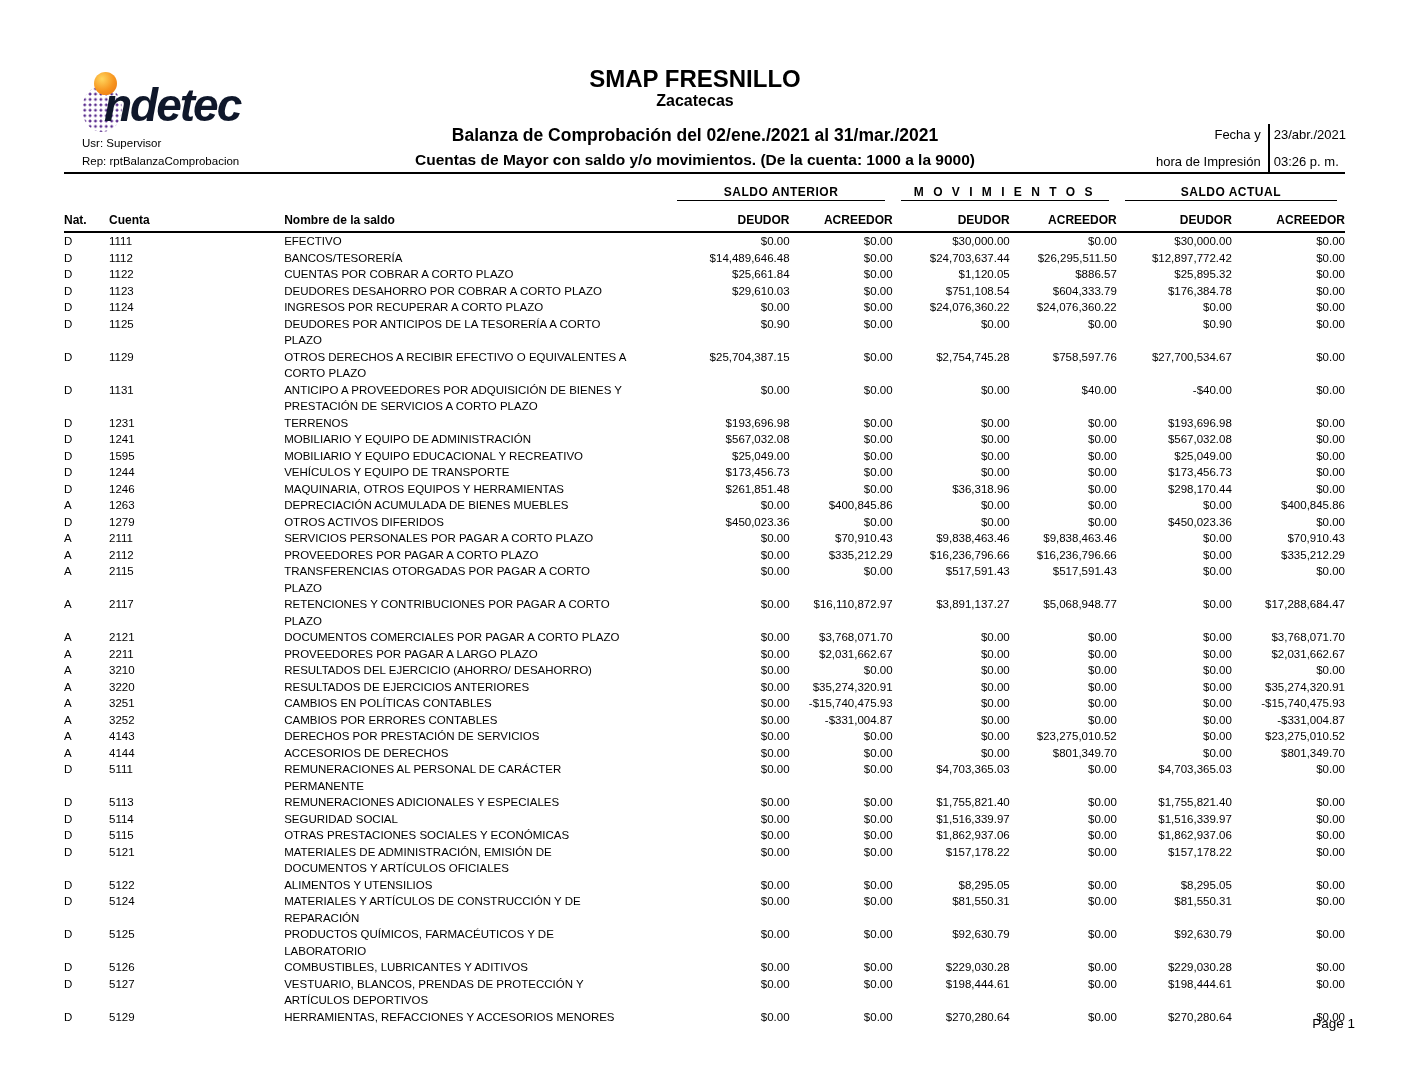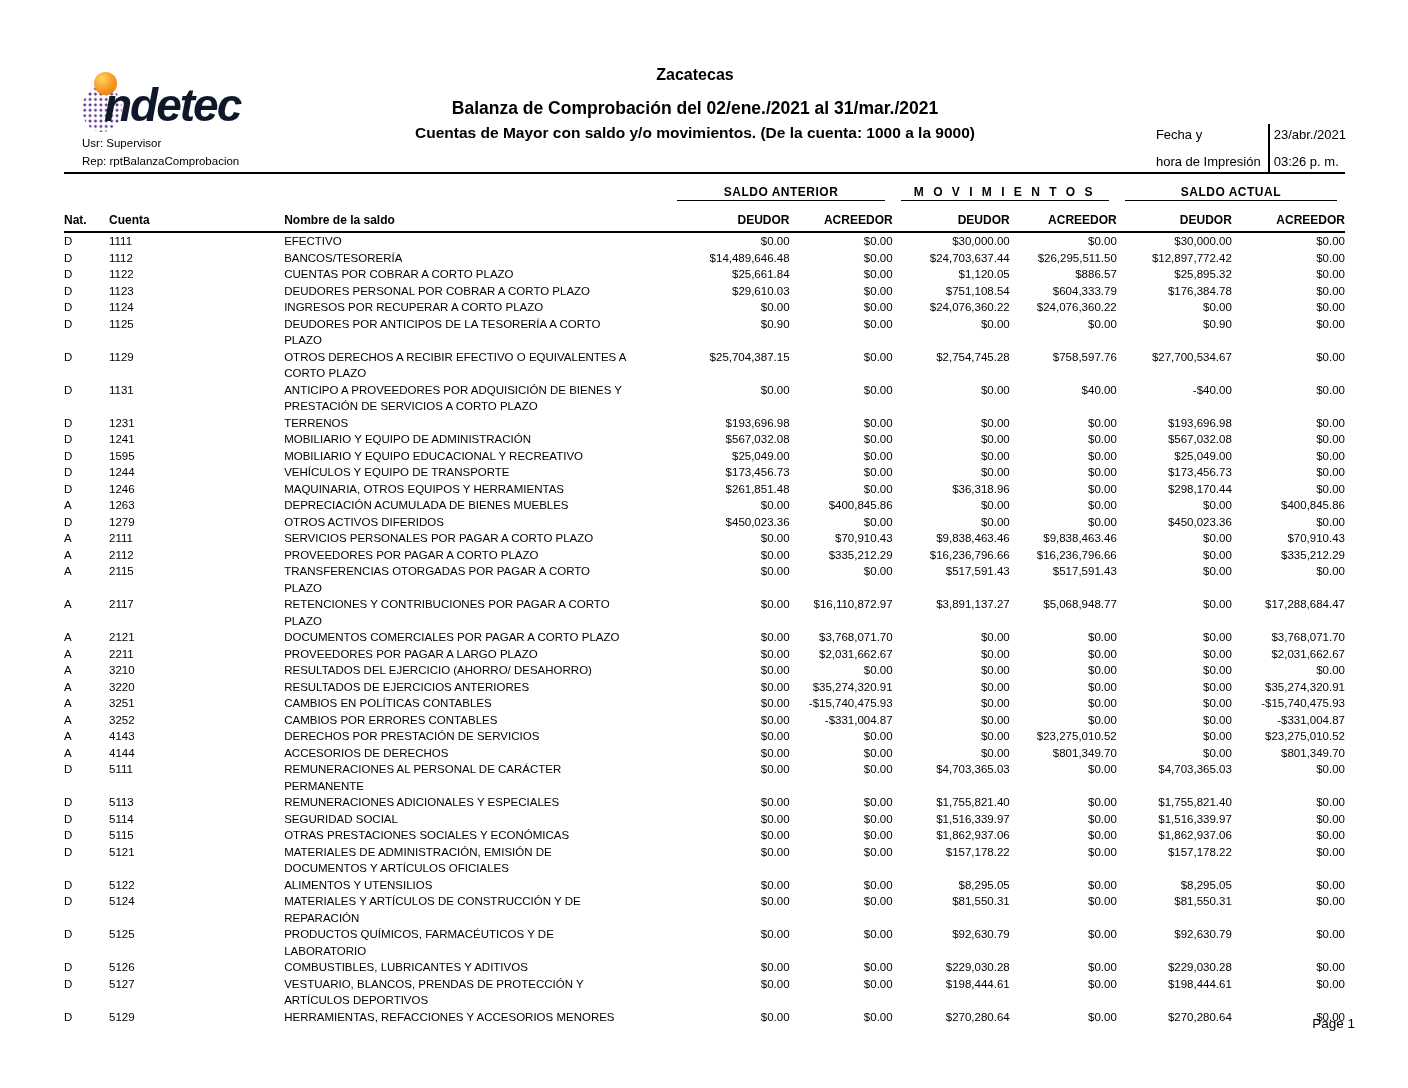--- a/index.html
+++ b/index.html
@@ -39,21 +39,21 @@
   .t2 { font-size:16px; font-weight:bold; line-height:1.15; }
   .t3 { font-size:17.5px; font-weight:bold; margin-top:14px; }
   .t4 { font-size:15.5px; font-weight:bold; margin-top:5px; }
 
   
   .printinfo { position:absolute; top:124px; right:62px; height:48px; display:flex; font-size:13px; }
   .printinfo .labels, .printinfo .values {
     display:flex; flex-direction:column; justify-content:space-between;
     padding-top:3px; padding-bottom:3px;
   }
-  .printinfo .labels { text-align:left; padding-right:7px; }
+  .printinfo .labels { text-align:right; padding-right:7px; }
   .printinfo .divider { width:2px; background:#000; }
   .printinfo .values { padding-left:4px; }
 
   
   .report-table {
     position:absolute; left:64px; top:172px; width:1281px;
     border-collapse:collapse; table-layout:fixed;
     border-top:2.5px solid #000;
   }
   .report-table col.w-nat  { width:45px; }
@@ -95,20 +95,21 @@
   <div class="logo">
     <div class="logo-ball-dots"></div>
     <div class="logo-ball-orange"></div>
     <div class="logo-text">ndetec</div>
   </div>
 
   <div class="meta-left meta-usr">Usr: Supervisor</div>
   <div class="meta-left meta-rep">Rep: rptBalanzaComprobacion</div>
 
   <div class="titles">
+    <div class="t1">SMAP FRESNILLO</div>
     <div class="t2">Zacatecas</div>
     <div class="t3">Balanza de Comprobación del 02/ene./2021 al 31/mar./2021</div>
     <div class="t4">Cuentas de Mayor con saldo y/o movimientos. (De la cuenta: 1000 a la 9000)</div>
   </div>
 
   <div class="printinfo">
     <div class="labels">
       <span>Fecha y</span>
       <span>hora de Impresión</span>
     </div>
@@ -193,21 +194,21 @@
       <td class="c-amt">$0.00</td>
       <td class="c-amt">$1,120.05</td>
       <td class="c-amt">$886.57</td>
       <td class="c-amt">$25,895.32</td>
       <td class="c-amt">$0.00</td>
     </tr>
         <tr>
       <td>D</td>
       <td>1123</td>
       <td>
-            <div class="nomwrap">DEUDORES PERSONAL POR COBRAR A CORTO PLAZO</div>
+            <div class="nomwrap">DEUDORES DESAHORRO POR COBRAR A CORTO PLAZO</div>
           </td>
       <td class="c-amt">$29,610.03</td>
       <td class="c-amt">$0.00</td>
       <td class="c-amt">$751,108.54</td>
       <td class="c-amt">$604,333.79</td>
       <td class="c-amt">$176,384.78</td>
       <td class="c-amt">$0.00</td>
     </tr>
         <tr>
       <td>D</td>

